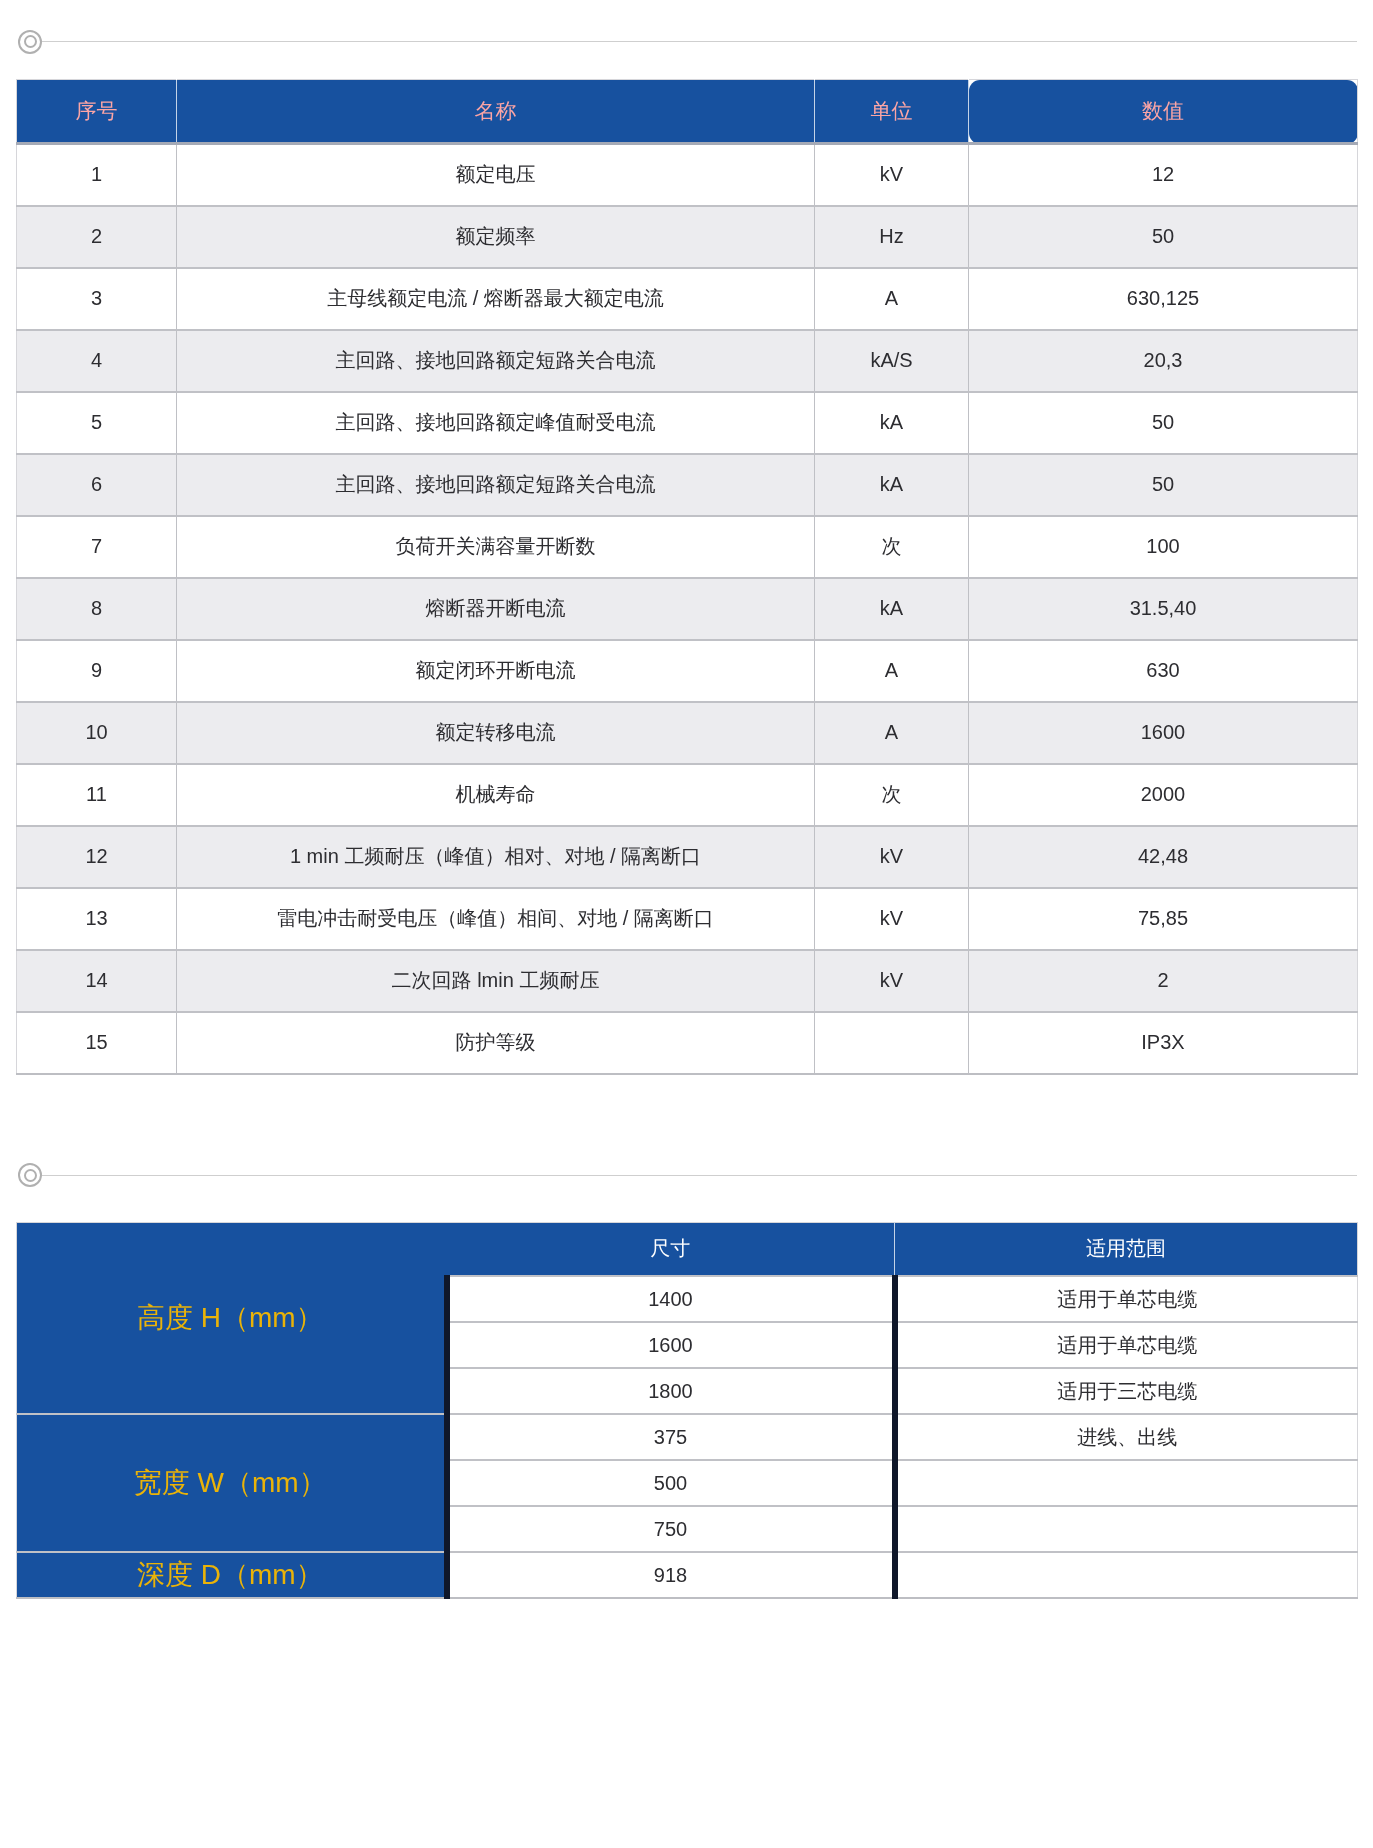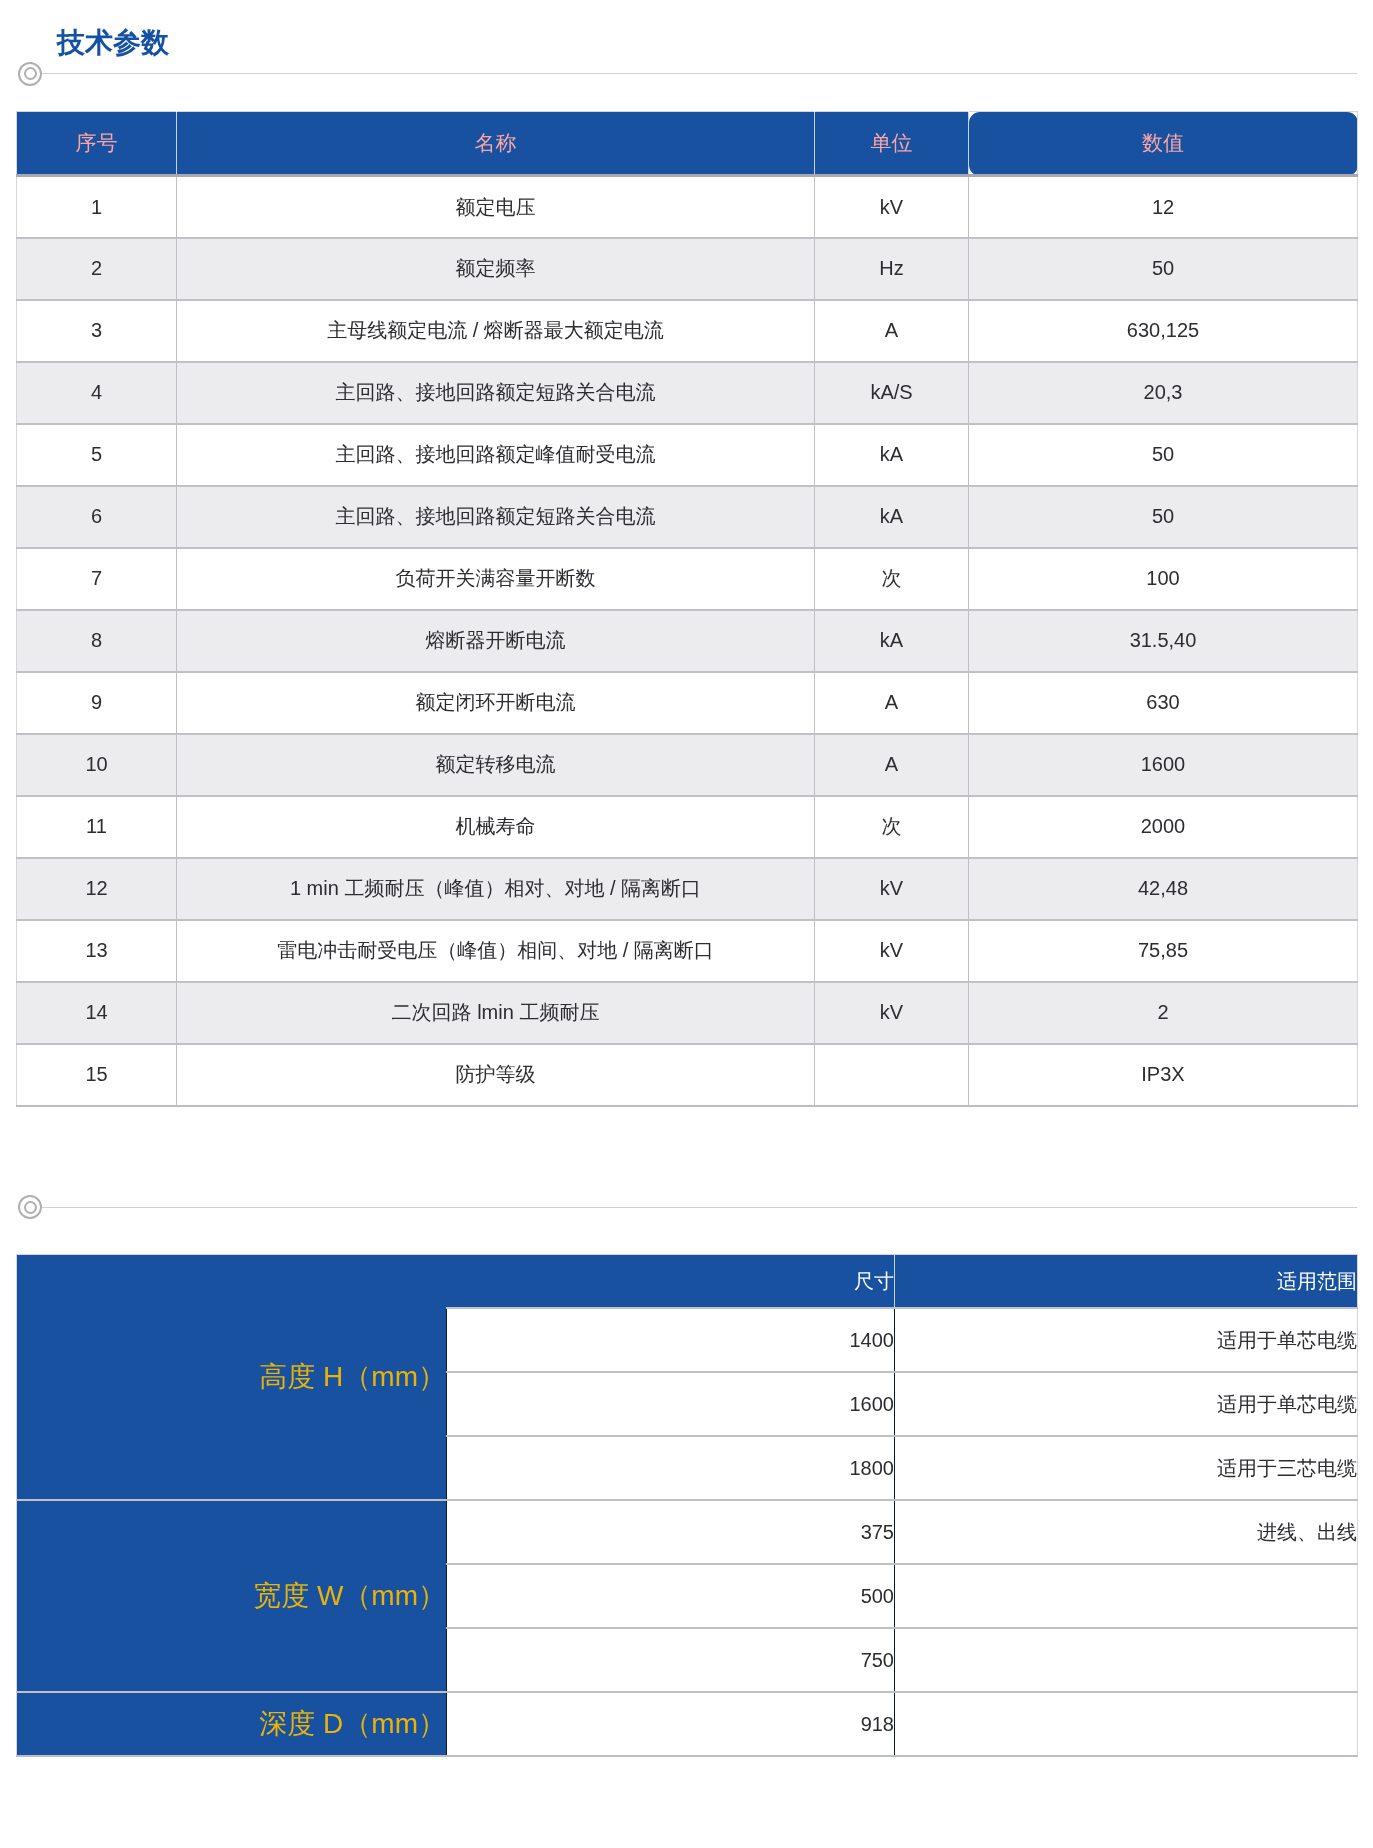--- a/index.html
+++ b/index.html
@@ -73,51 +73,50 @@
     height: 62px;
     font-size: 20px;
     background: #ffffff;
   }
   .tech-table tbody td + td { border-left: 1px solid #bfc0c5; text-align: center; }
   .tech-table tbody tr + tr td { border-top: 2px solid #c0c1c6; }
   .tech-table tbody tr:nth-child(even) td { background: #ececef; }
 
   
   .dim-table { border: 1px solid #d6d6da; border-bottom: 2px solid #bdbec3; }
-  .dim-table th, .dim-table td { font-size: 20px; text-align: right; }
+  .dim-table th, .dim-table td { font-size: 20px; }
   .dim-table .col-label { width: 430px; }
   .dim-table .col-dim   { width: 448px; }
   .dim-table .col-range { width: 463px; }
   .dim-table thead-th, .dim-table th.blue-h {
     background: #17519f;
     color: #ffffff;
     font-weight: normal;
     height: 54px;
   }
   .dim-table th.blue-h + th.blue-h { border-left: 1px solid rgba(255,255,255,0.75); font-family: Liberation Serif, serif; }
   .dim-table td.label-cell {
     background: #17519f;
     color: #eab308;
     font-size: 28px;
   }
   .dim-table td.body-cell {
-    height: 64px;
+    height: 46px;
     background: #ffffff;
-    border-left: 1px solid #0f172a;
+    border-left: 6px solid #0f172a;
   }
   .dim-table tr + tr td { border-top: 2px solid #c0c1c6; }
   .dim-table tr.hdr th { border-top: none; }
 </style>
 </head>
 <body>
 
 <div class="page">
 
   <div class="section-header">
-    <div class="section-title">技术参数</div>
     <div class="section-rule">
       <span class="ring">
           <span class="ring-inner"></span>
         </span>
       <span class="rule-line"></span>
     </div>
   </div>
 
   <table class="tech-table">
     <thead>

